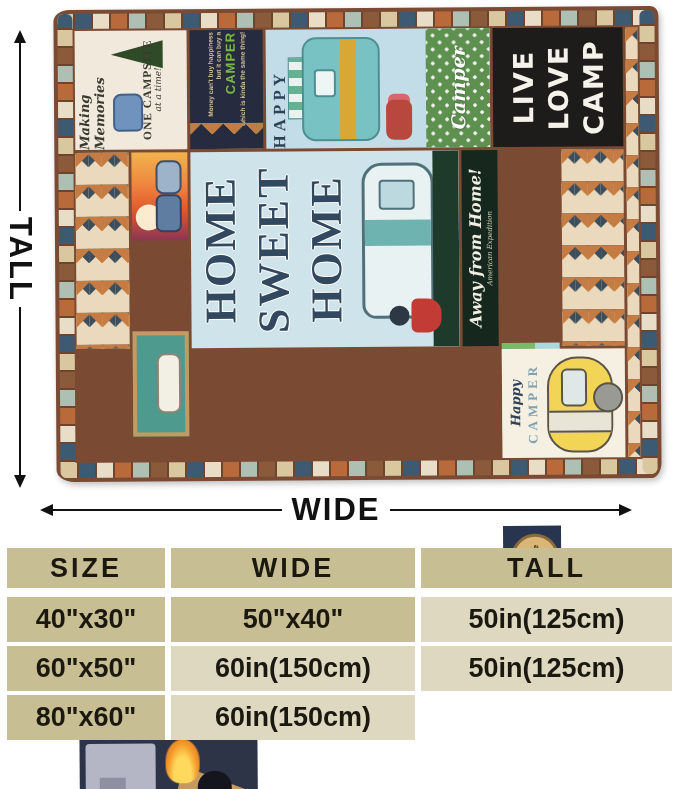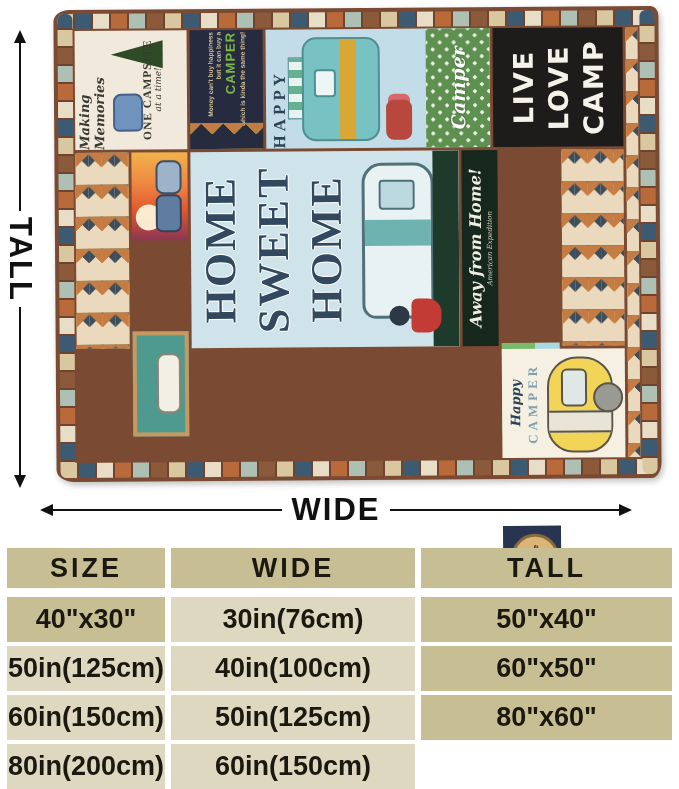--- a/index.html
+++ b/index.html
@@ -315,28 +315,25 @@
     <div class="arrow-line-h"></div>
     <div class="arrowhead-right"></div>
   </div>
 
   <div class="size-table">
     <div class="cell hdr khaki">SIZE</div>
     <div class="cell hdr khaki">WIDE</div>
     <div class="cell hdr khaki">TALL</div>
 
     <div class="cell khaki">40"x30"</div>
-    <div class="cell cream">30in(76cm)</div>
 
     <div class="cell khaki">50"x40"</div>
     <div class="cell cream">50in(125cm)</div>
-    <div class="cell cream">40in(100cm)</div>
 
     <div class="cell khaki">60"x50"</div>
     <div class="cell cream">60in(150cm)</div>
     <div class="cell cream">50in(125cm)</div>
 
     <div class="cell khaki">80"x60"</div>
-    <div class="cell cream">80in(200cm)</div>
     <div class="cell cream">60in(150cm)</div>
   </div>
 
 </div>
 
 </body></html>

